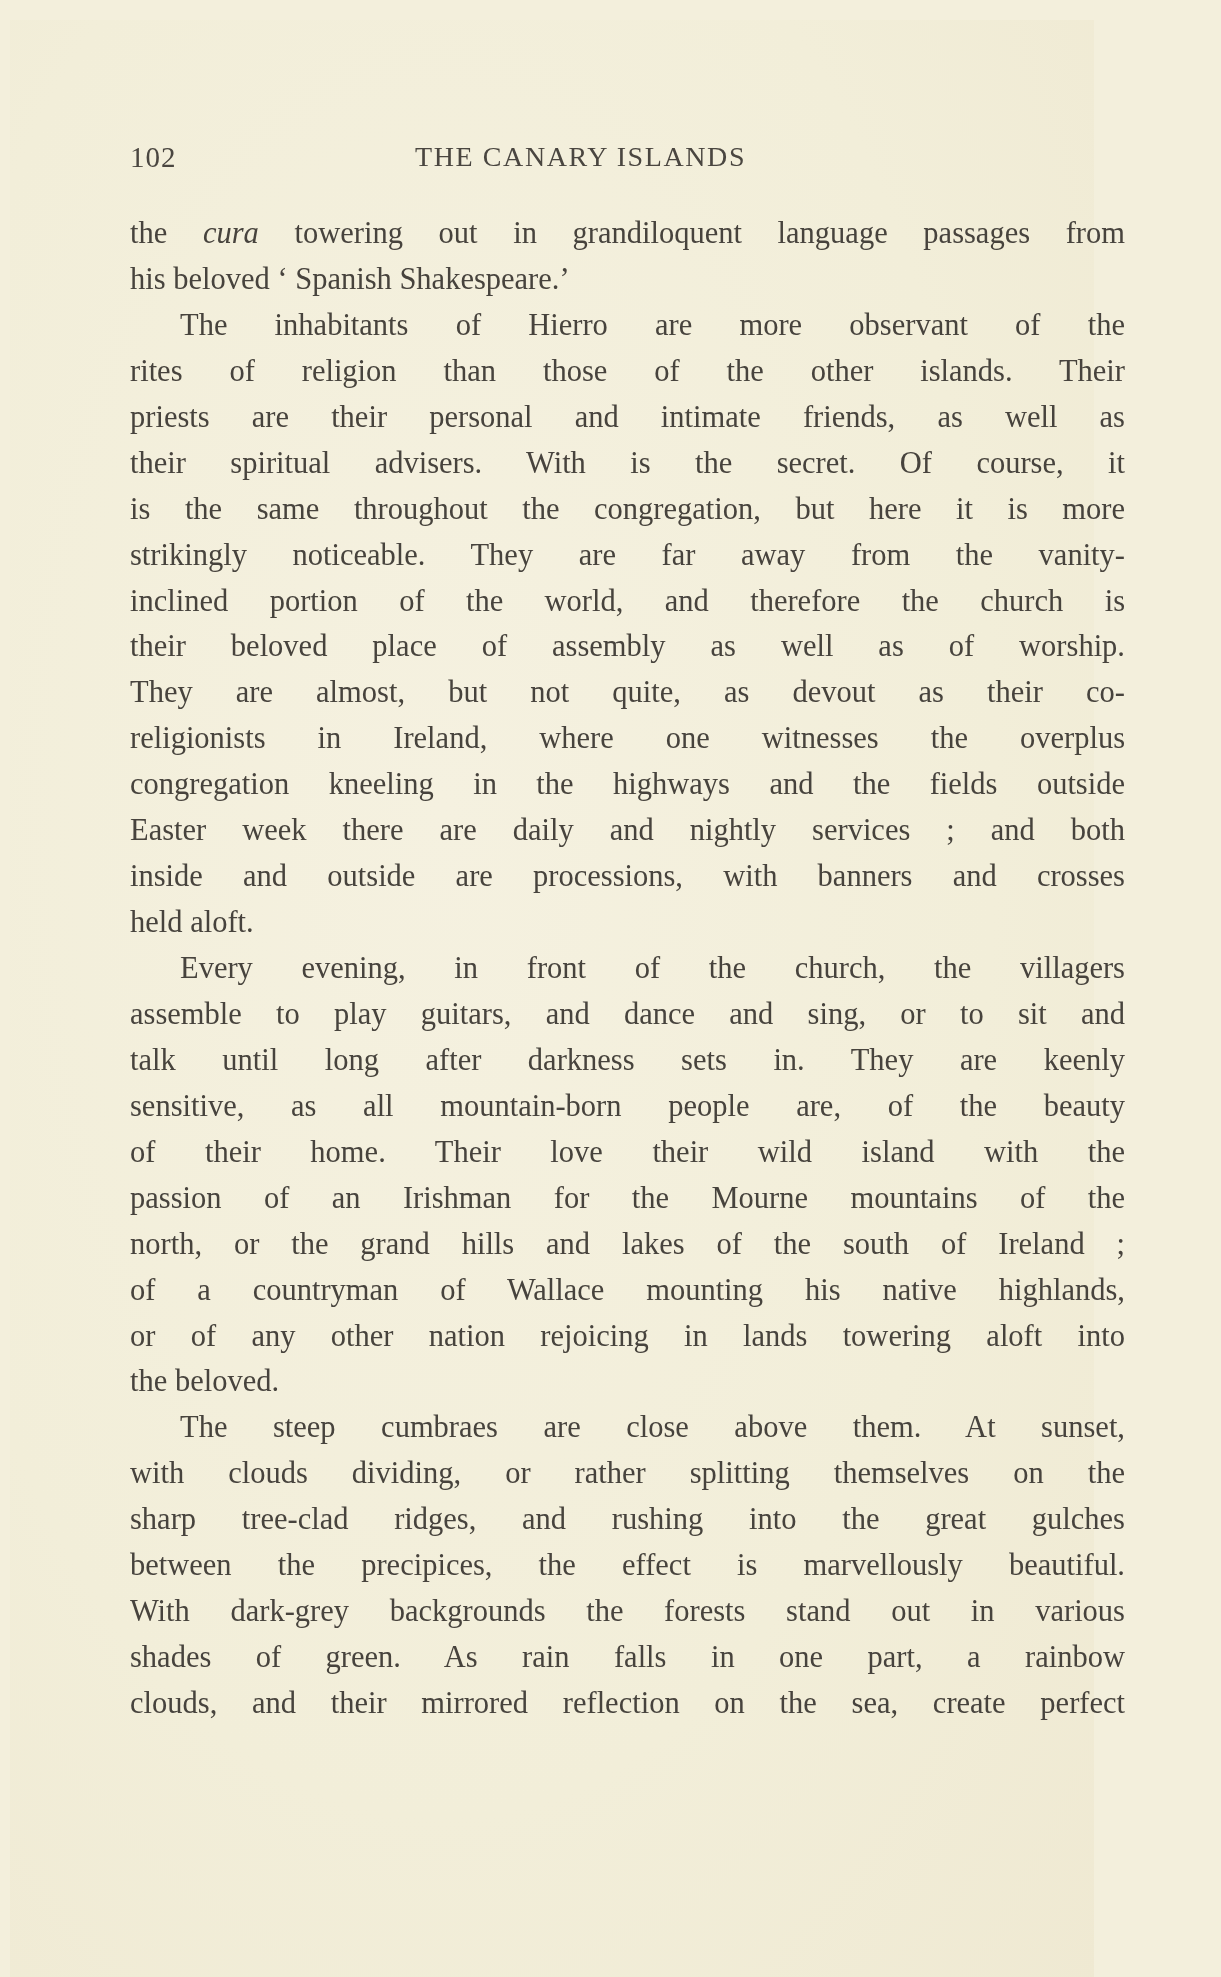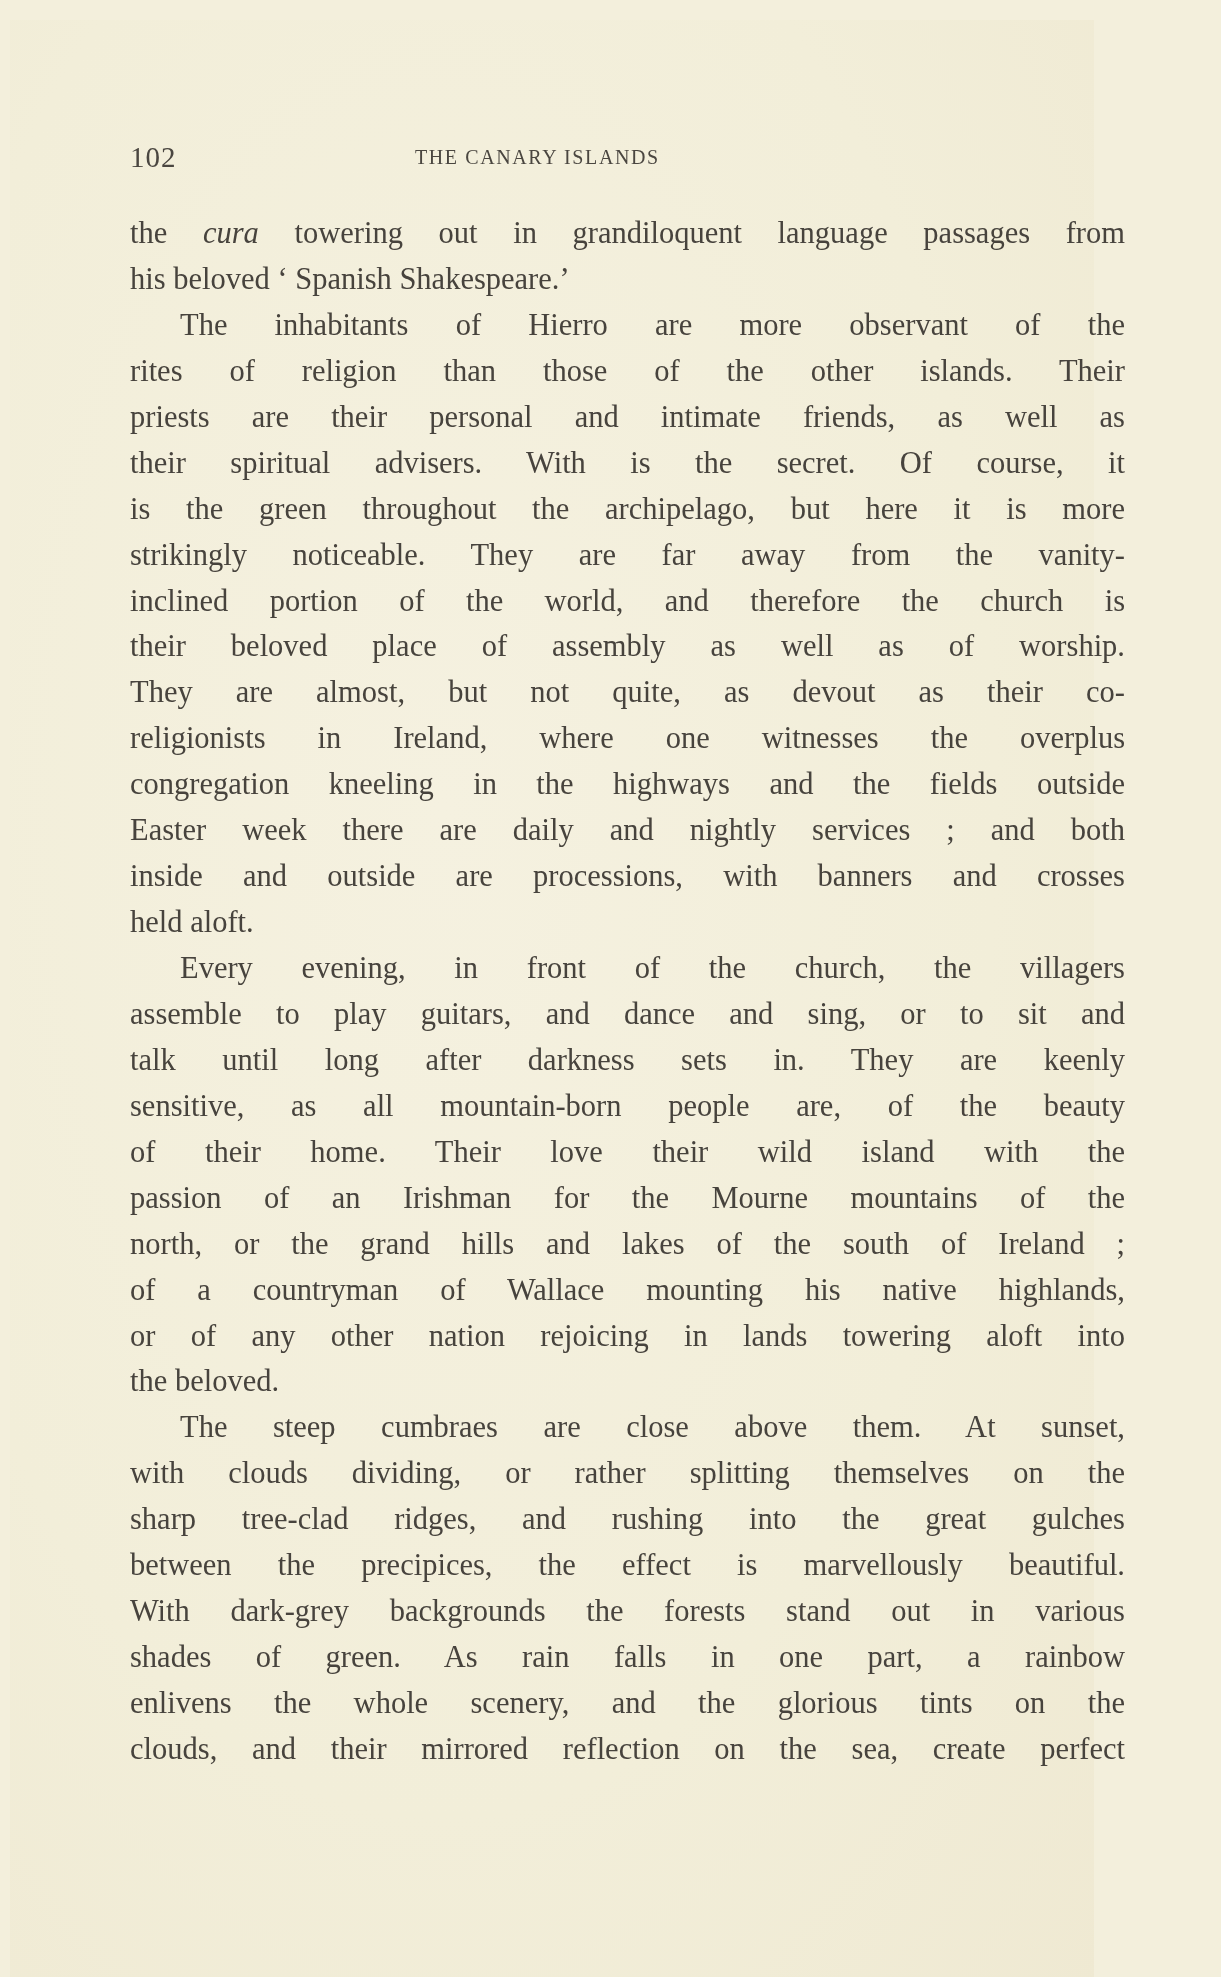--- a/index.html
+++ b/index.html
@@ -42,21 +42,21 @@
       left: 0;
       top: 0;
       font-size: 29px;
       letter-spacing: 1px;
       line-height: 40px;
     }
     .running-title {
       position: absolute;
       left: 285px;
       top: 0;
-      font-size: 20px;
+      font-size: 28px;
       letter-spacing: 1.6px;
       line-height: 40px;
       white-space: nowrap;
     }
     .body-text {
       position: absolute;
       top: 191px;
       left: 120px;
       width: 995px;
       font-family: "Liberation Serif", "DejaVu Serif", serif;
@@ -89,21 +89,21 @@
     <span class="running-title">THE CANARY ISLANDS</span>
   </div>
 
   <div class="body-text">
     <span class="line"><span>the </span><span class="it">cura</span><span> towering out in grandiloquent language passages from</span></span>
     <span class="line last">his beloved ‘ Spanish Shakespeare.’</span>
     <span class="line indent">The inhabitants of Hierro are more observant of the</span>
     <span class="line">rites of religion than those of the other islands.  Their</span>
     <span class="line">priests are their personal and intimate friends, as well as</span>
     <span class="line">their spiritual advisers.  With is the secret.  Of course, it</span>
-    <span class="line">is the green throughout the archipelago, but here it is more</span>
+    <span class="line">is the same throughout the congregation, but here it is more</span>
     <span class="line">strikingly noticeable.  They are far away from the vanity-</span>
     <span class="line">inclined portion of the world, and therefore the church is</span>
     <span class="line">their beloved place of assembly as well as of worship.</span>
     <span class="line">They are almost, but not quite, as devout as their co-</span>
     <span class="line">religionists in Ireland, where one witnesses the overplus</span>
     <span class="line">congregation kneeling in the highways and the fields outside</span>
     <span class="line">Easter week there are daily and nightly services ; and both</span>
     <span class="line">inside and outside are processions, with banners and crosses</span>
     <span class="line last">held aloft.</span>
     <span class="line indent">Every evening, in front of the church, the villagers</span>
@@ -115,17 +115,16 @@
     <span class="line">north, or the grand hills and lakes of the south of Ireland ;</span>
     <span class="line">of a countryman of Wallace mounting his native highlands,</span>
     <span class="line">or of any other nation rejoicing in lands towering aloft into</span>
     <span class="line last">the beloved.</span>
     <span class="line indent">The steep cumbraes are close above them.  At sunset,</span>
     <span class="line">with clouds dividing, or rather splitting themselves on the</span>
     <span class="line">sharp tree-clad ridges, and rushing into the great gulches</span>
     <span class="line">between the precipices, the effect is marvellously beautiful.</span>
     <span class="line">With dark-grey backgrounds the forests stand out in various</span>
     <span class="line">shades of green.  As rain falls in one part, a rainbow</span>
-    <span class="line">enlivens the whole scenery, and the glorious tints on the</span>
     <span class="line">clouds, and their mirrored reflection on the sea, create perfect</span>
   </div>
 
 </div>
 
 </body></html>

